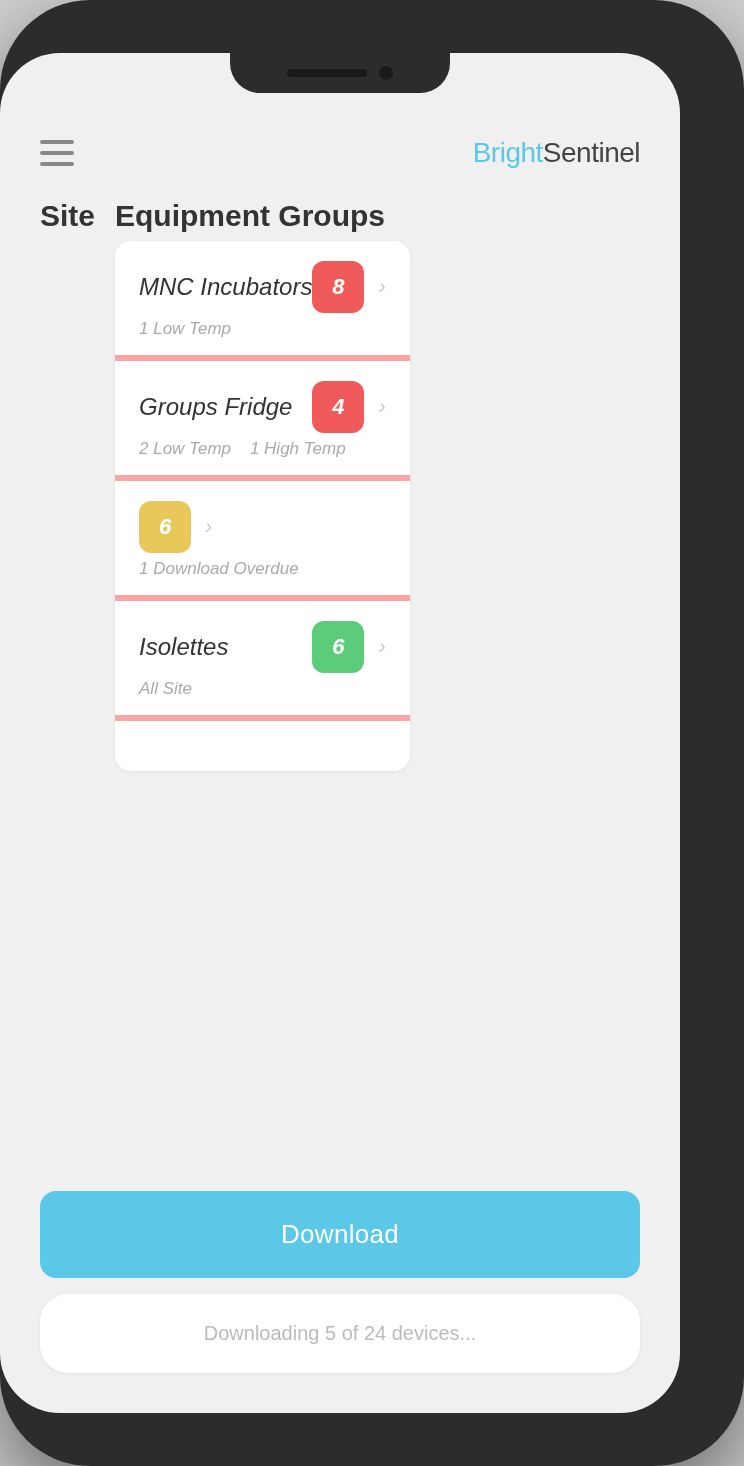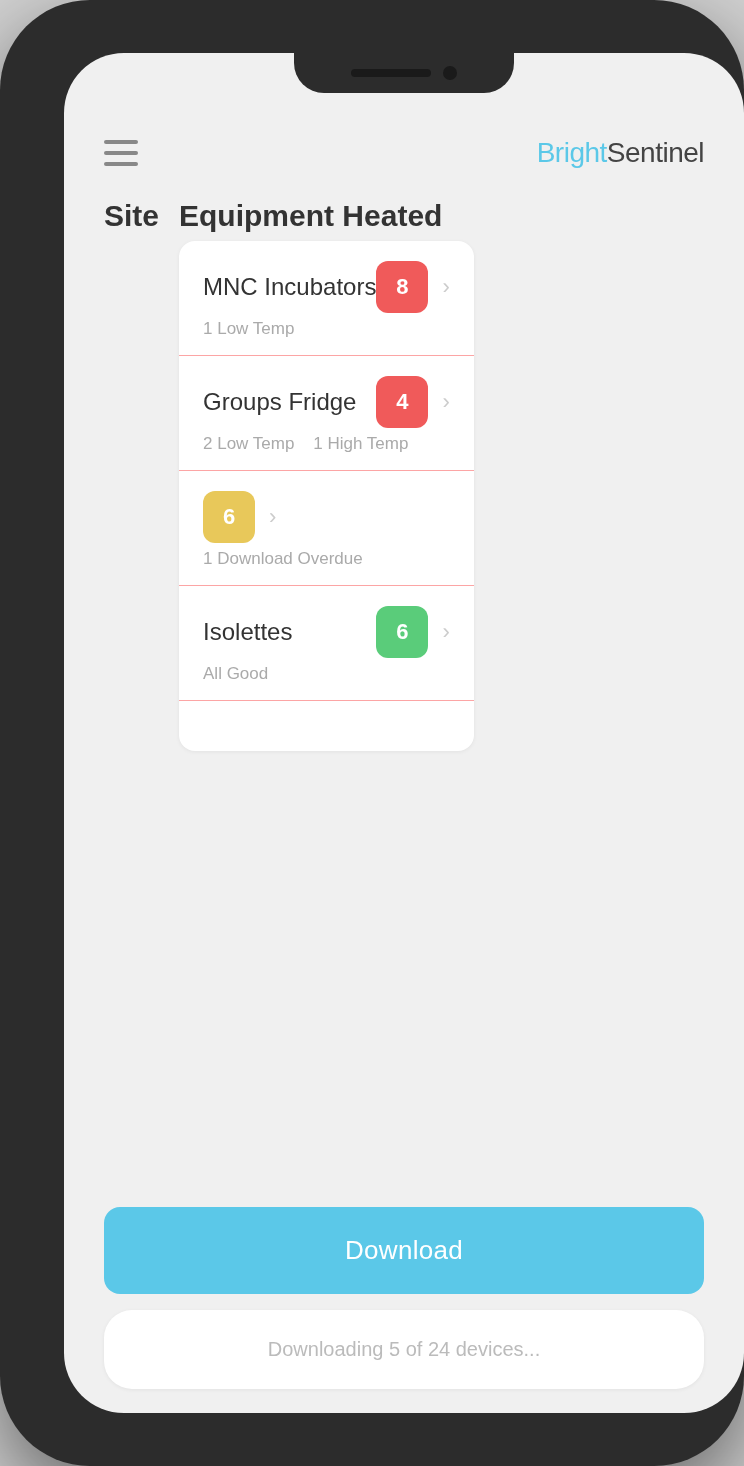--- a/index.html
+++ b/index.html
@@ -13,21 +13,21 @@
       font-family: -apple-system, BlinkMacSystemFont, 'Segoe UI', sans-serif;
     }
 
     .phone-shell {
       width: 744px;
       height: 1466px;
       background: #2c2c2c;
       border-radius: 90px;
       position: relative;
       display: flex;
-      justify-content: flex-end;
+      justify-content: flex-start;
       align-items: center;
       box-shadow: 0 30px 80px rgba(0,0,0,0.5);
     }
 
     .phone-screen {
       width: 680px;
       height: 1360px;
       background: #f0f0f0;
       border-radius: 60px;
       overflow: hidden;
@@ -192,41 +192,42 @@
     .badge-red { background: #f05a5a; }
     .badge-yellow { background: #e8c85a; }
     .badge-green { background: #5acc7a; }
 
     .chevron-right {
       font-size: 22px;
       color: #ccc;
     }
 
     .group-row {
-      border-bottom: 1px solid #fca5a5;
+      border-bottom: 6px solid #fca5a5;
+      font-style: italic;
     }
     .group-row:last-child {
       border-bottom: none;
     }
 
     .group-row-inner {
       padding: 20px 24px 6px 24px;
       display: flex;
       align-items: center;
       justify-content: space-between;
       cursor: pointer;
     }
 
     .group-row-sub {
       padding: 0 24px 16px 24px;
     }
 
     
     .bottom-area {
-      padding: 0 40px 24px 40px;
+      padding: 0 40px 40px 40px;
       display: flex;
       flex-direction: column;
       gap: 16px;
     }
 
     .download-btn {
       background: #5bc8e8;
       color: white;
       border: none;
       border-radius: 16px;
@@ -279,21 +280,21 @@
         </div>
       </div>
 
       <div class="main">
 
         <div>
           <div class="section-label">Site</div>
         </div>
 
         <div>
-          <div class="section-label">Equipment Heated</div>
+          <div class="section-label">Equipment Groups</div>
 
           <div class="equipment-group-card">
 
             <div class="group-row">
               <div class="group-row-inner">
                 <div class="group-left">
                   <span class="group-name">MNC Incubators</span>
                 </div>
                 <div class="group-right">
                   <div class="badge badge-red">8</div>
@@ -336,21 +337,21 @@
               <div class="group-row-inner">
                 <div class="group-left">
                   <span class="group-name">Isolettes</span>
                 </div>
                 <div class="group-right">
                   <div class="badge badge-green">6</div>
                   <span class="chevron-right">›</span>
                 </div>
               </div>
               <div class="group-row-sub">
-                <span class="group-status">All Good</span>
+                <span class="group-status">All Site</span>
               </div>
             </div>
 
             <div style="height: 50px;"></div>
 
           </div>
         </div>
 
       </div>
 

